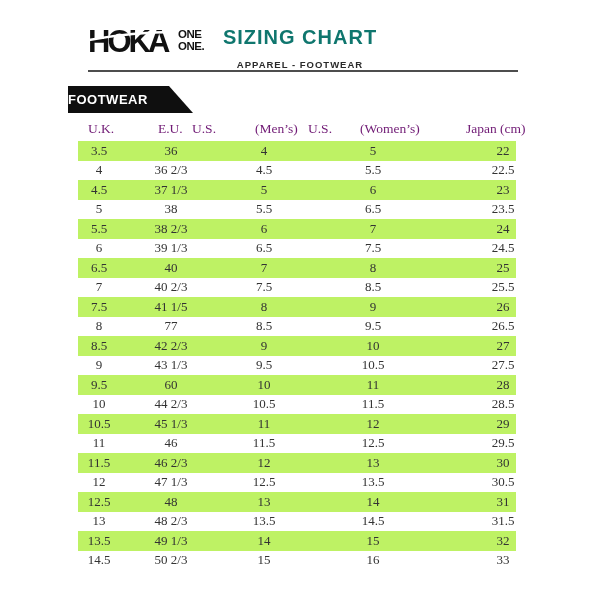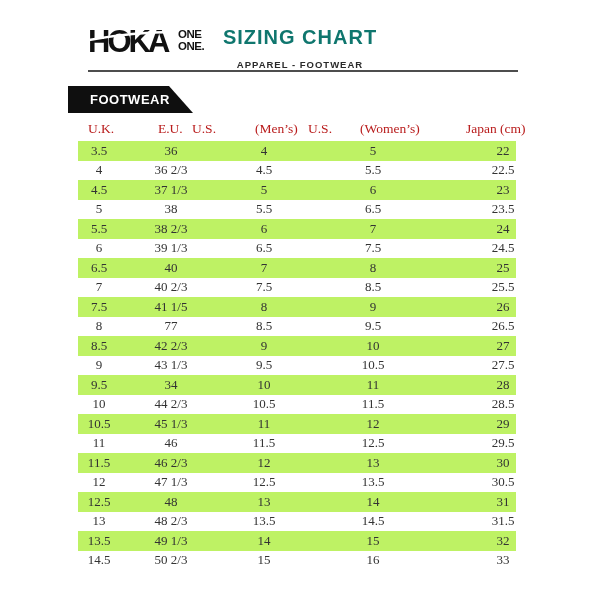--- a/index.html
+++ b/index.html
@@ -12,26 +12,26 @@
   .titles { position:absolute; left:0; right:0; top:26px; text-align:center; }
   .title { font-size:20px; font-weight:bold; letter-spacing:1px; color:#0f766e;
            font-family:"Liberation Sans", sans-serif; }
   .subtitle { margin-top:10px; font-size:9.5px; font-weight:bold; letter-spacing:1px; color:#2a2a2a; }
 
   .rule { position:absolute; left:88px; top:70px; width:430px; height:2px; background:#4d4d4d; }
 
   
   .badge { position:absolute; left:68px; top:86px; width:125px; height:27px; background:#0f0f0f;
            clip-path:polygon(0 0, calc(100% - 24px) 0, 100% 100%, 0 100%); }
-  .badge span { display:block; padding-left:22px; line-height:27px; color:#ffffff;
+  .badge span { display:block; line-height:27px; color:#ffffff;
                 font-size:13px; font-weight:bold; letter-spacing:0.5px; }
 
   
   .thead { position:absolute; left:0; top:121px; width:600px; height:19px;
-           font-family:"Liberation Serif","DejaVu Serif",serif; font-size:13.5px; color:#b91c1c; }
+           font-family:"Liberation Serif","DejaVu Serif",serif; font-size:13.5px; color:#701a75; }
   .thead span { position:absolute; top:0; white-space:nowrap; }
   .h0 { left:88px; }  .h1 { left:158px; } .h2 { left:192px; } .h3 { left:255px; }
   .h4 { left:308px; } .h5 { left:360px; } .h6 { left:466px; }
 
   
   .tbody { position:absolute; left:78px; top:141px; width:438px;
            font-family:"Liberation Serif","DejaVu Serif",serif; font-size:13px; color:#333333; }
   .trow { position:relative; height:19.5px; }
   .trow.striped { background:#bef264; }
   .cell { position:absolute; top:50%; transform:translate(-50%,-50%); white-space:nowrap; }
@@ -150,21 +150,21 @@
       </div>
       <div class="trow">
         <span class="cell c0">9</span>
         <span class="cell c1">43 1/3</span>
         <span class="cell c2">9.5</span>
         <span class="cell c3">10.5</span>
         <span class="cell c4">27.5</span>
       </div>
       <div class="trow striped">
         <span class="cell c0">9.5</span>
-        <span class="cell c1">34</span>
+        <span class="cell c1">60</span>
         <span class="cell c2">10</span>
         <span class="cell c3">11</span>
         <span class="cell c4">28</span>
       </div>
       <div class="trow">
         <span class="cell c0">10</span>
         <span class="cell c1">44 2/3</span>
         <span class="cell c2">10.5</span>
         <span class="cell c3">11.5</span>
         <span class="cell c4">28.5</span>

